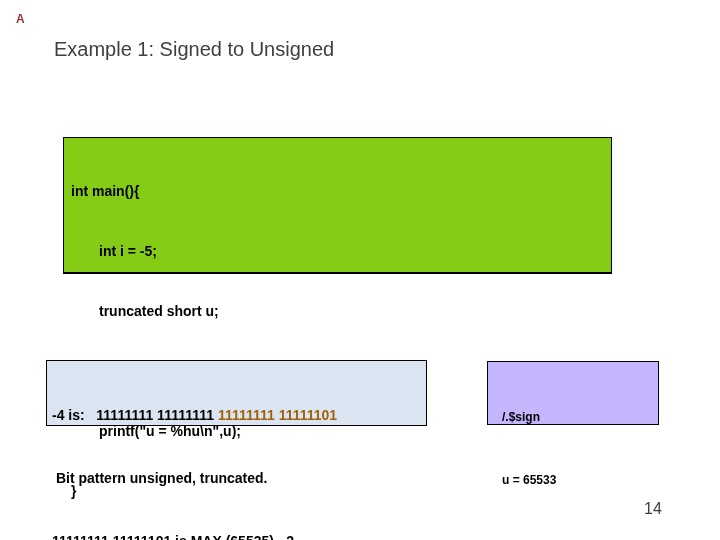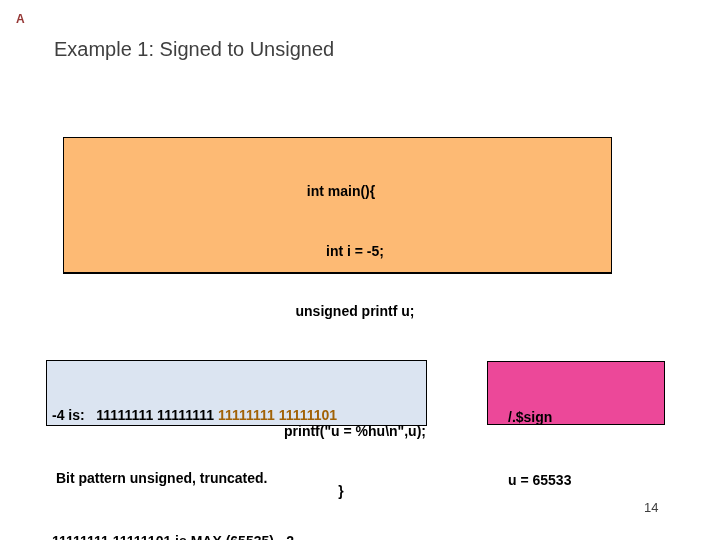--- a/index.html
+++ b/index.html
@@ -32,30 +32,29 @@
     color: #3f3f3f;
     letter-spacing: 0px;
     white-space: nowrap;
   }
   .code-box {
     position: absolute;
     left: 63px;
     top: 137px;
     width: 540px;
     height: 121px;
-    background: #fdba74;
+    background: #84cc16;
     border: 1px solid #000000;
     border-bottom-width: 2px;
     padding: 3px 0 10px 7px;
     font-size: 14px;
     font-weight: bold;
     color: #000000;
     line-height: 20px;
     white-space: pre;
-    text-align: center;
   }
   .code-line.indented { padding-left: 28px; }
   .result-box {
     position: absolute;
     left: 46px;
     top: 360px;
     width: 374px;
     height: 62px;
     background: #dbe4f1;
     border: 1px solid #000000;
@@ -66,50 +65,50 @@
     line-height: 21px;
     white-space: pre;
   }
   .red-bits { color: #a16207; }
   .output-box {
     position: absolute;
     left: 487px;
     top: 361px;
     width: 156px;
     height: 59px;
-    background: #ec4899;
+    background: #c4b5fd;
     border: 1px solid #000000;
-    padding: 3px 0 0 20px;
-    font-size: 14px;
+    padding: 3px 0 0 14px;
+    font-size: 12px;
     font-weight: bold;
     color: #000000;
     line-height: 21px;
     white-space: pre;
   }
   .page-number {
     position: absolute;
     left: 644px;
     top: 500px;
-    font-size: 13px;
+    font-size: 16px;
     color: #3f3f3f;
   }
 </style>
 </head>
 <body>
 
 <div class="slide">
 
   <div class="corner-letter">A</div>
 
   <div class="slide-title">Example 1: Signed to Unsigned</div>
 
   <div class="code-box">
     <div class="code-line">int main(){</div>
     <div class="code-line indented">int i = -5;</div>
-    <div class="code-line indented">unsigned printf u;</div>
+    <div class="code-line indented">truncated short u;</div>
     <div class="code-line indented">u=i;</div>
     <div class="code-line indented">printf("u = %hu\n",u);</div>
     <div class="code-line">}</div>
   </div>
 
   <div class="result-box">
     <div class="result-line"><span>-4 is:   11111111 11111111 </span><span class="red-bits">11111111 11111101</span></div>
     <div class="result-line"> Bit pattern unsigned, truncated.</div>
     <div class="result-line">11111111 11111101 is MAX (65535) - 2</div>
   </div>

